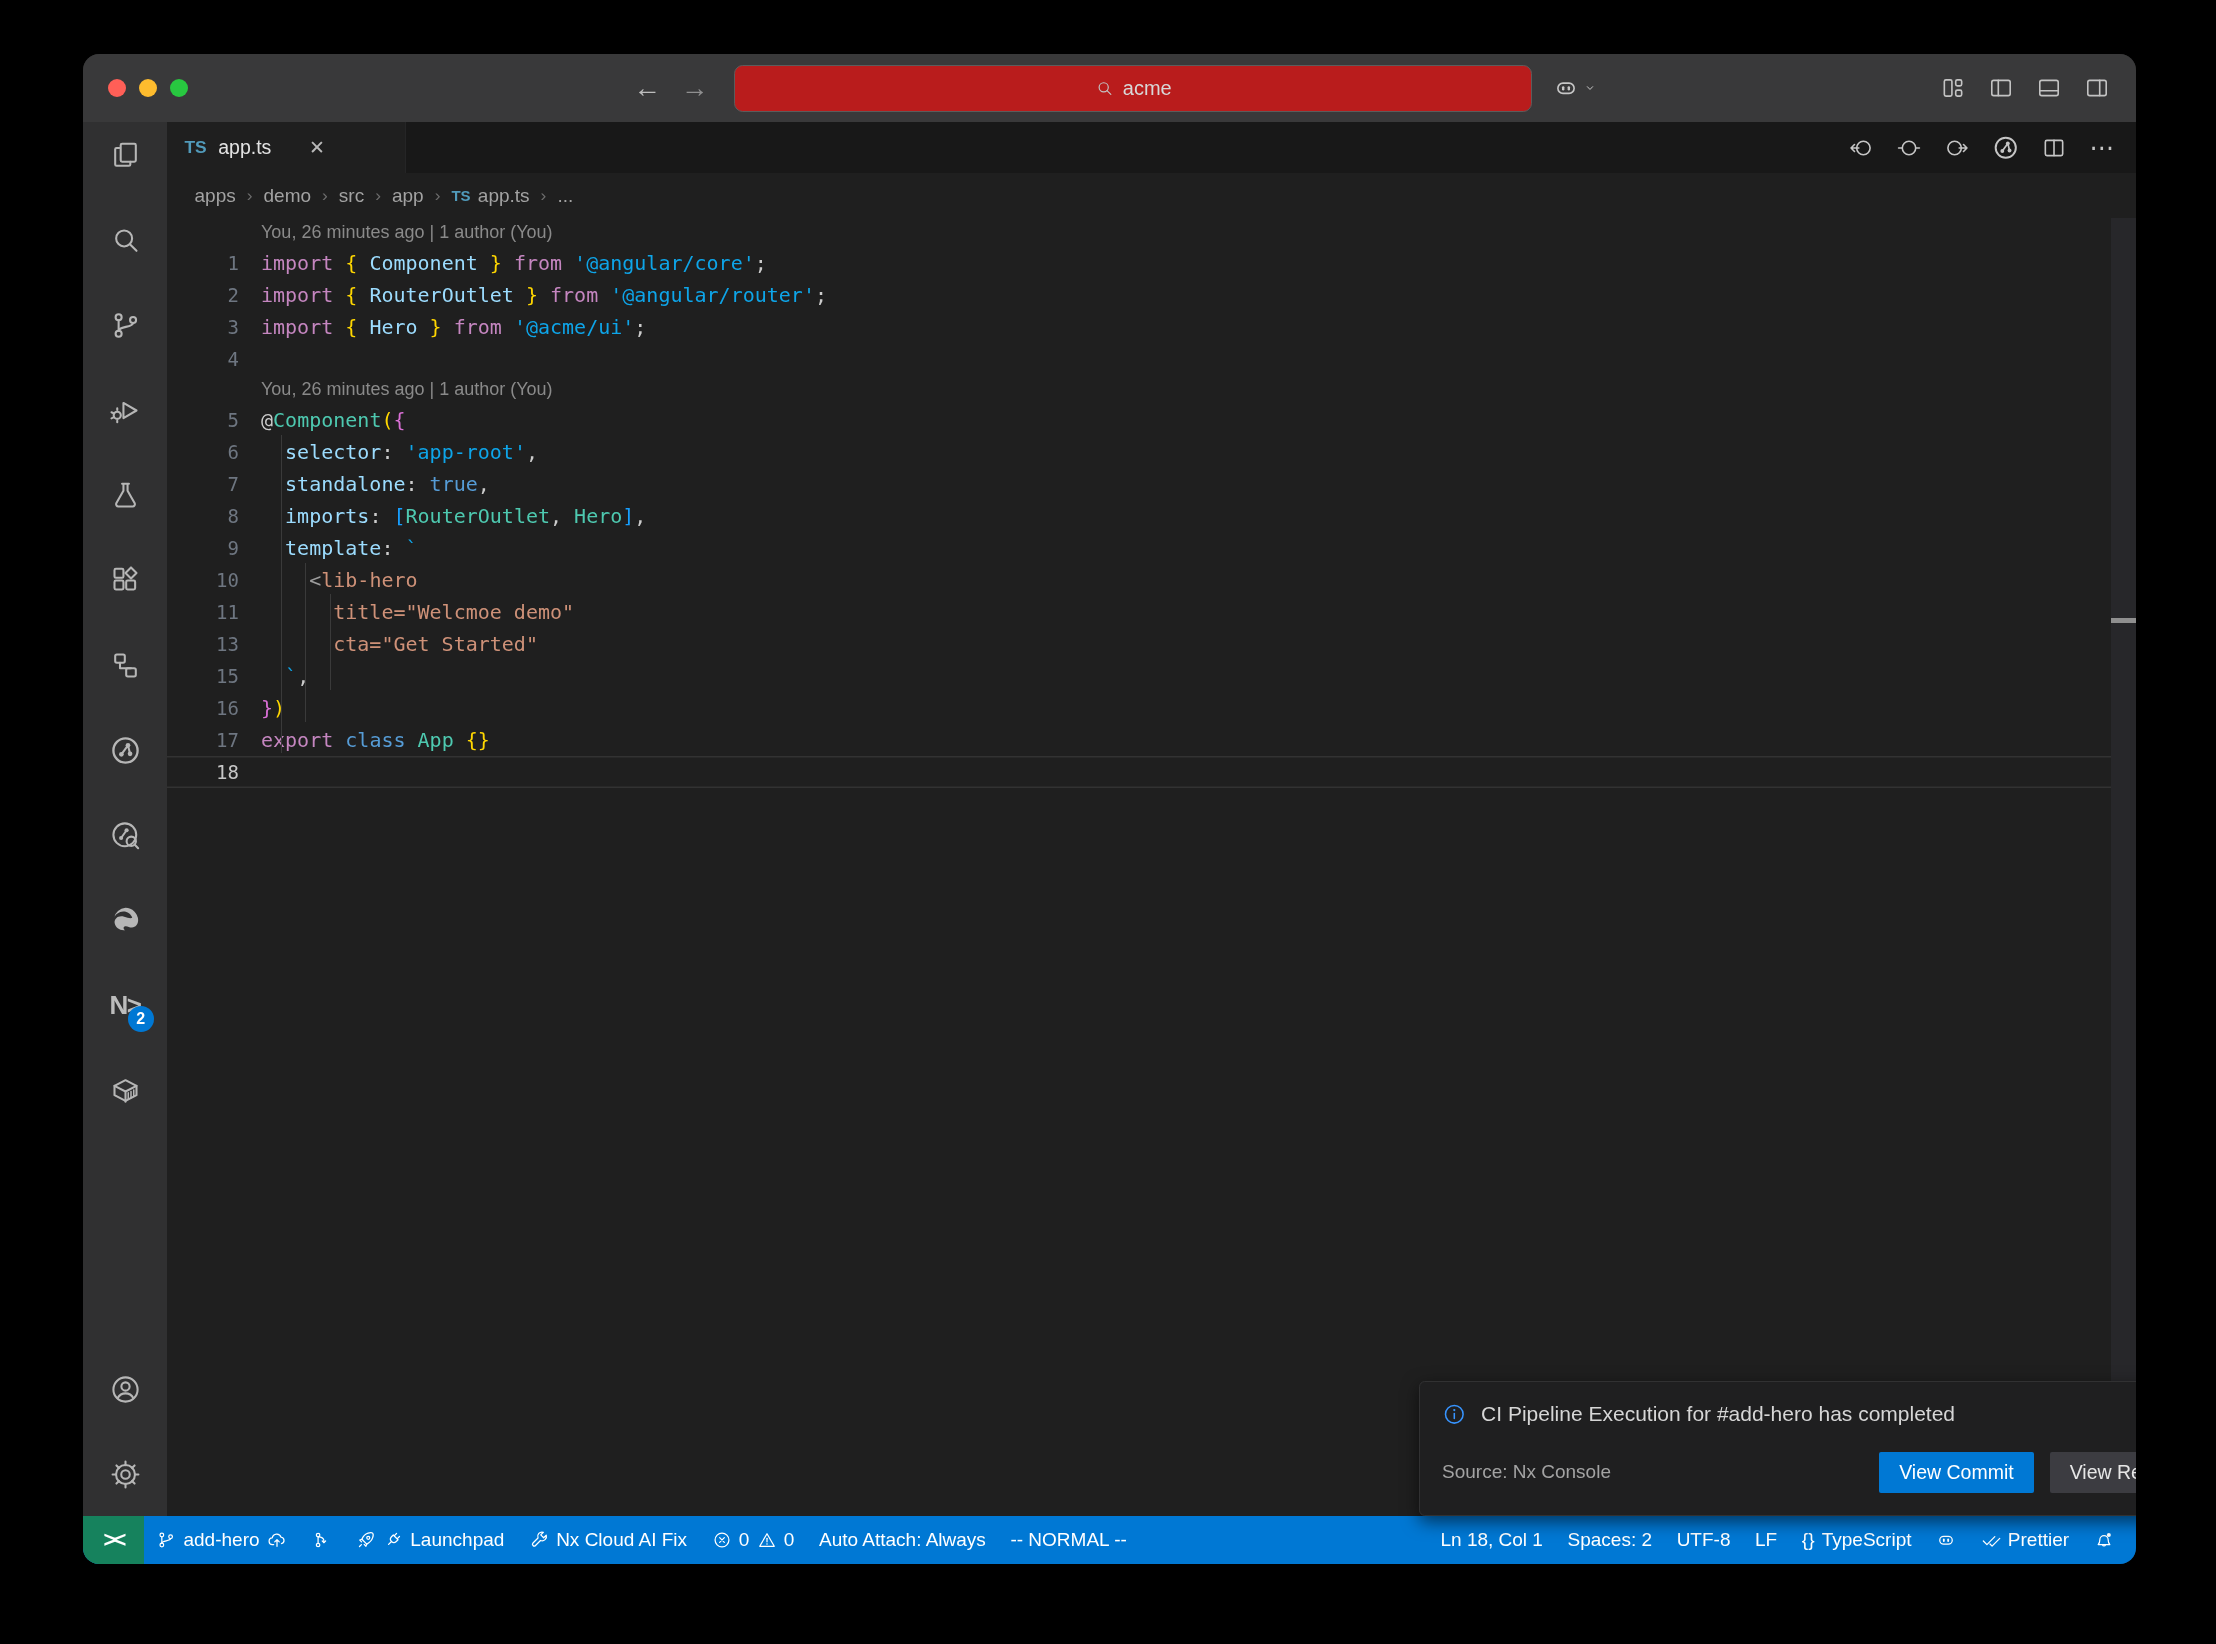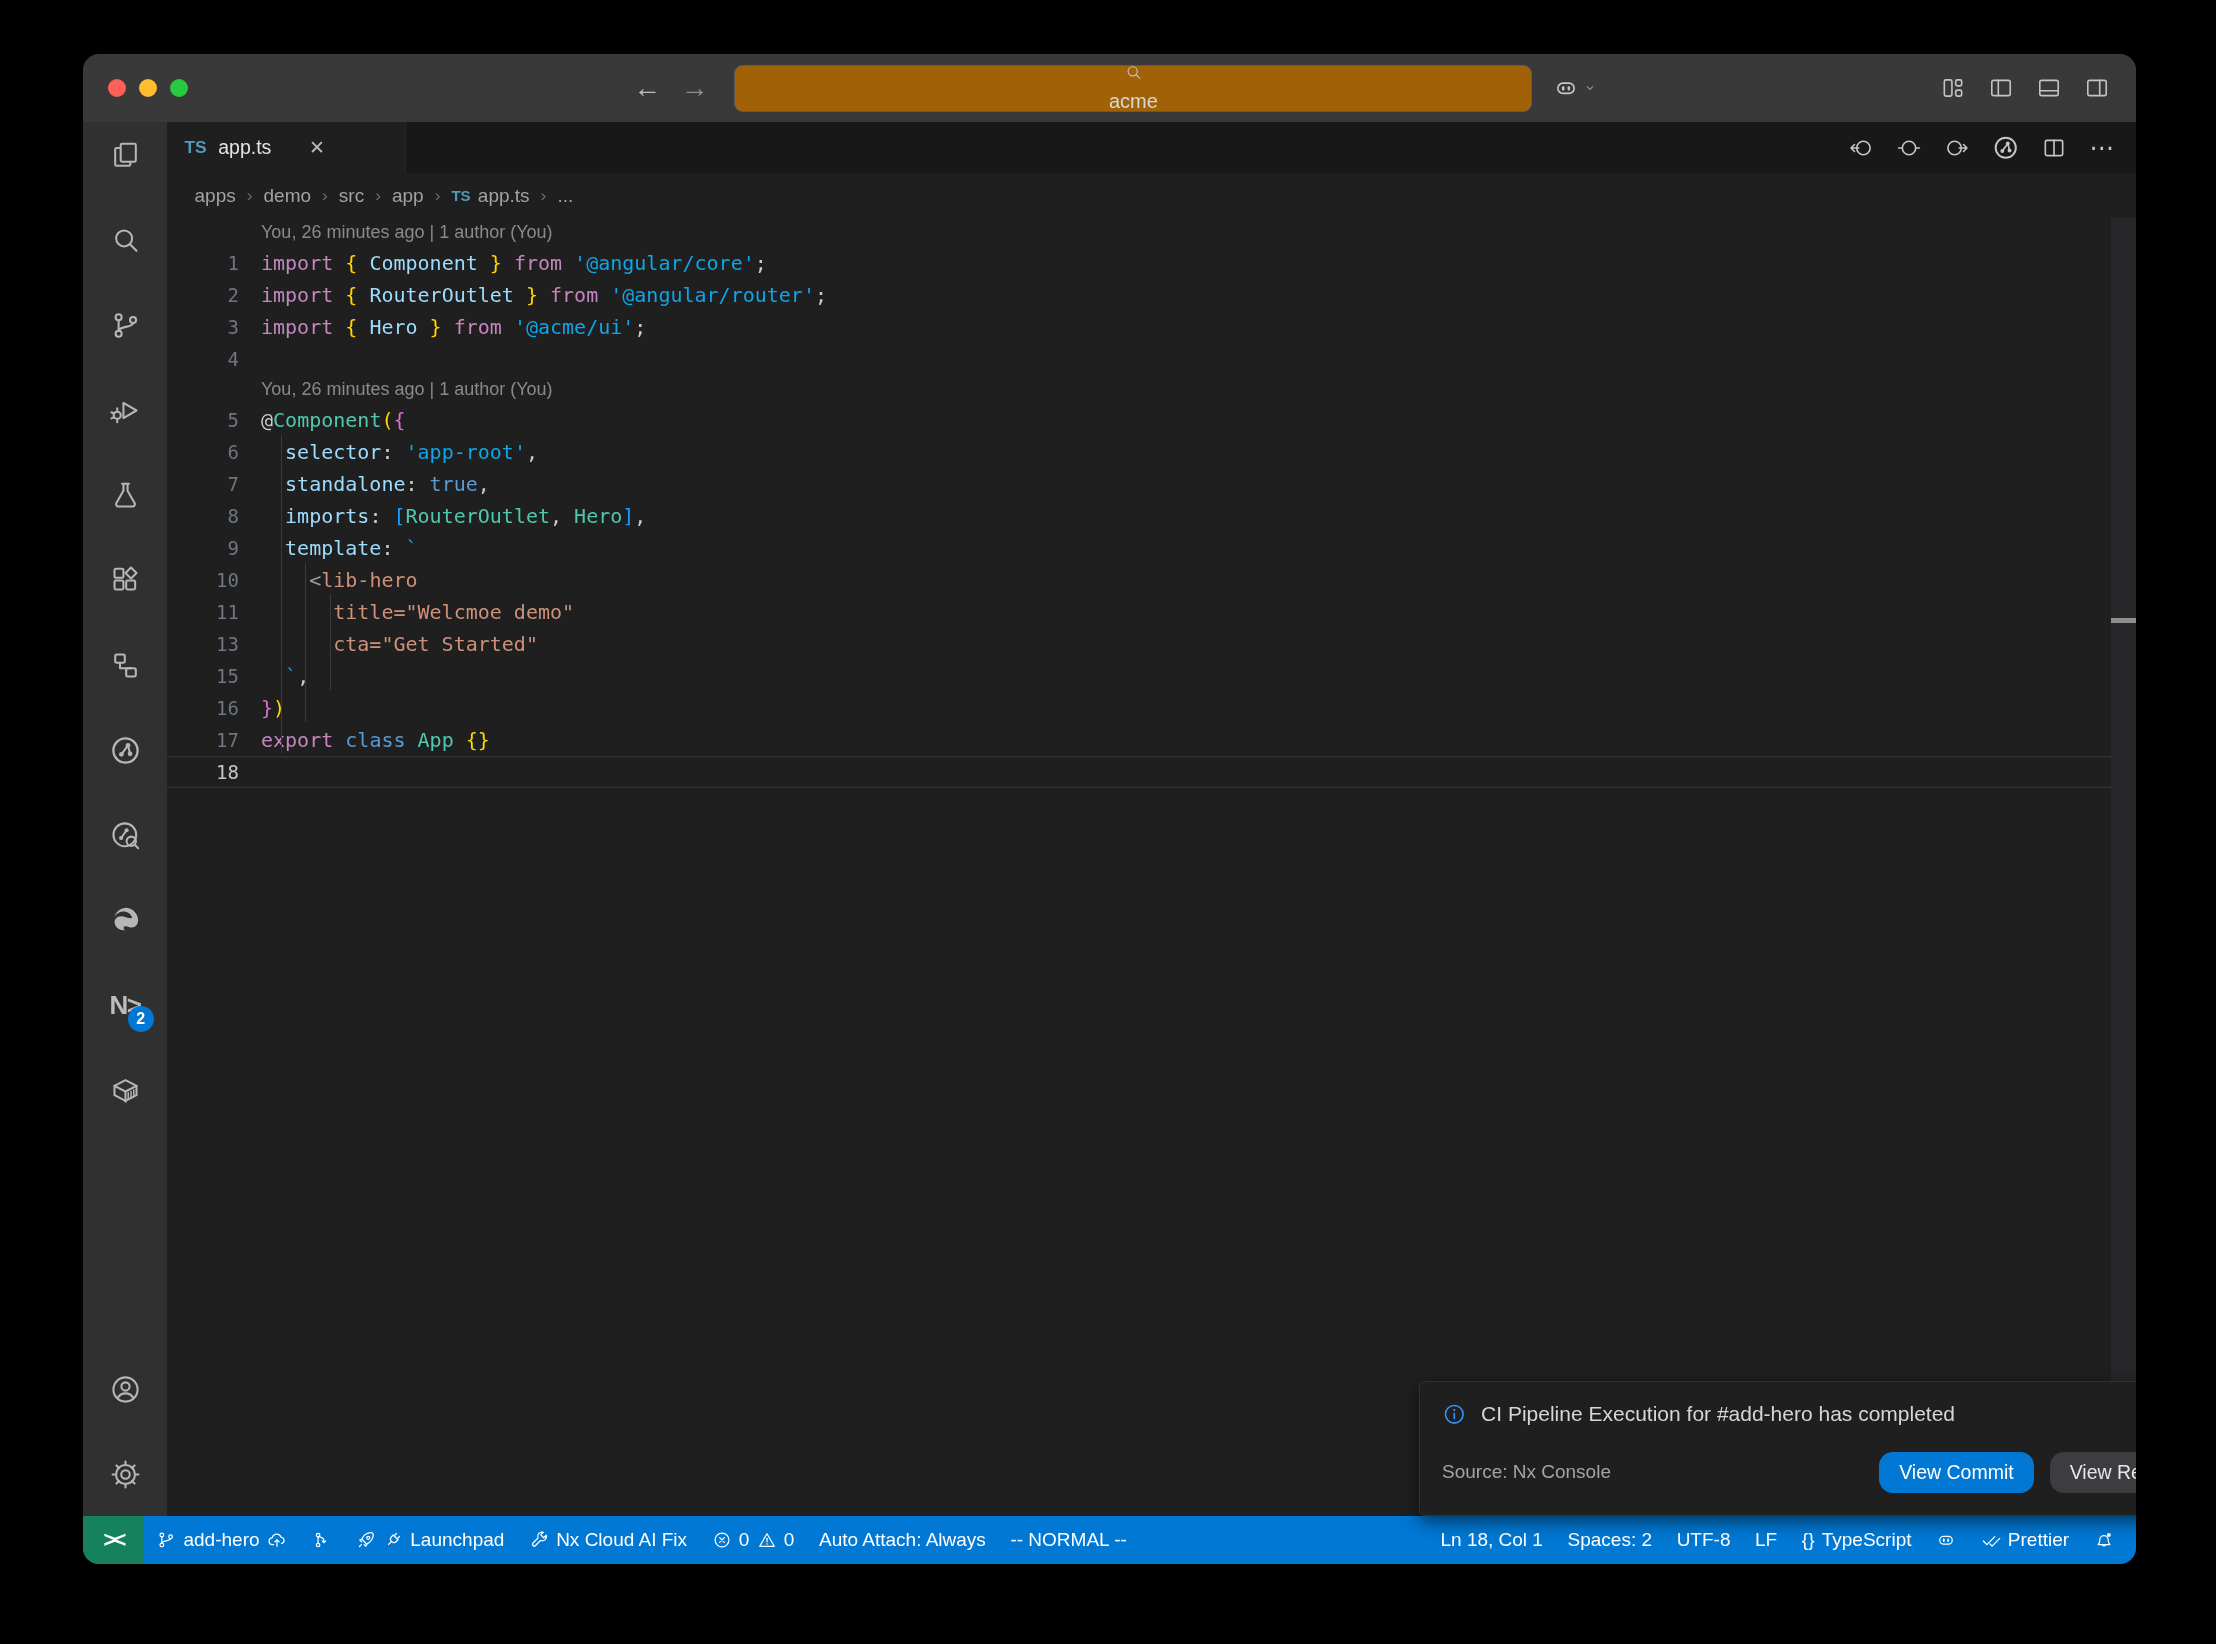--- a/index.html
+++ b/index.html
@@ -6,21 +6,21 @@
   body{width:2216px;height:1645px;position:relative;font-family:"Liberation Sans",sans-serif;-webkit-font-smoothing:antialiased;}
   .window{position:absolute;left:83px;top:54px;width:2053px;height:1510px;background:#1f1f1f;border-radius:16px;overflow:hidden;display:flex;flex-direction:column;box-shadow:0 22px 58px rgba(0,0,0,.8);}
   
   .titlebar{height:68px;flex:0 0 auto;background:#39393a;display:flex;align-items:center;}
   .traffic{display:flex;gap:13px;margin-left:24.6px;}
   .tl{width:18px;height:18px;border-radius:50%;}
   .tl.red{background:#ff5f57}.tl.yellow{background:#febc2e}.tl.green{background:#28c840}
   .tspacer1{flex:1.12}.tspacer2{flex:0.88}
   .navarrow{font-size:27.5px;color:#bdbdbd;margin:0 10px;line-height:1;}
   .navarrow.dim{color:#8f8f8f}
-  .searchbox{width:796px;height:45px;background:#a16207;border:1.4px solid #5c5c5c;border-radius:8.7px;display:flex;align-items:center;justify-content:center;gap:8.7px;color:#d8d8d8;font-size:20px;margin:0 16px;flex-direction:column;}
+  .searchbox{width:796px;height:45px;background:#b91c1c;border:1.4px solid #5c5c5c;border-radius:8.7px;display:flex;align-items:center;justify-content:center;gap:8.7px;color:#d8d8d8;font-size:20px;margin:0 16px;}
   .searchbox .icon{color:#c3c3c3}
   .copilotwrap{display:flex;align-items:center;gap:2.9px;color:#c7c7c7;margin-left:4.3px;}
   .layouticons{display:flex;gap:22px;margin-right:26px;color:#c3c3c3;}
   .icon{display:inline-flex;align-items:center;justify-content:center;}
   .icon svg{display:block}
   
   .main{flex:1;display:flex;min-height:0;}
   .abar{width:84px;background:#303031;display:flex;flex-direction:column;align-items:center;padding-top:11.6px;flex:0 0 auto;}
   .aitem{height:43px;width:43px;margin-bottom:42px;display:flex;align-items:center;justify-content:center;color:#b6b6b6;position:relative;}
   .aitem svg{width:33px;height:33px}
@@ -59,21 +59,21 @@
   #g2{left:163px;top:376px;height:96px;}
   .ruler{position:absolute;top:0;right:0;bottom:0;width:24.6px;background:#27272a;}
   .rulermark{position:absolute;top:400px;left:0;width:24.6px;height:5px;background:#8f8f8f;}
   
   .toast{position:absolute;left:1252px;top:1259px;width:760px;background:#1f1f20;border:0.7px solid #313132;border-radius:5.8px;box-shadow:0 5.8px 17.4px rgba(0,0,0,.55);padding:19px 22px 22px 22px;z-index:5;}
   .toastrow1{display:flex;align-items:center;gap:14.5px;}
   .toasttitle{color:#d6d6d6;font-size:21px;flex:1;}
   .toasticons{display:flex;gap:24.6px;color:#bababa;}
   .toastrow2{display:flex;align-items:center;margin-top:24.6px;}
   .toastsource{color:#a3a3a3;font-size:19px;flex:1;}
-  .btn{border-radius:14px;font-size:19.5px;padding:9.4px 20px;margin-left:16px;font-family:"Liberation Sans",sans-serif;}
+  .btn{border-radius:2px;font-size:19.5px;padding:9.4px 20px;margin-left:16px;font-family:"Liberation Sans",sans-serif;}
   .btn.primary{background:#0078d4;color:#fff;}
   .btn.secondary{background:#3c3c41;color:#e6e6e6;}
   
   .statusbar{height:48px;flex:0 0 auto;background:#0078d4;display:flex;align-items:stretch;color:#fff;font-size:19px;}
   .sremote{width:61px;background:#16825d;display:flex;align-items:center;justify-content:center;}
   .sitem{display:flex;align-items:center;gap:7.2px;padding:0 12.3px;white-space:nowrap;}
   .sitem svg{width:22px;height:22px}
   .sright{margin-left:auto;display:flex;align-items:stretch;padding-right:10px;}
   .remoteglyph{font-weight:700;font-size:22px;letter-spacing:-2.9px;}
   .bracesglyph{font-size:19px;}

